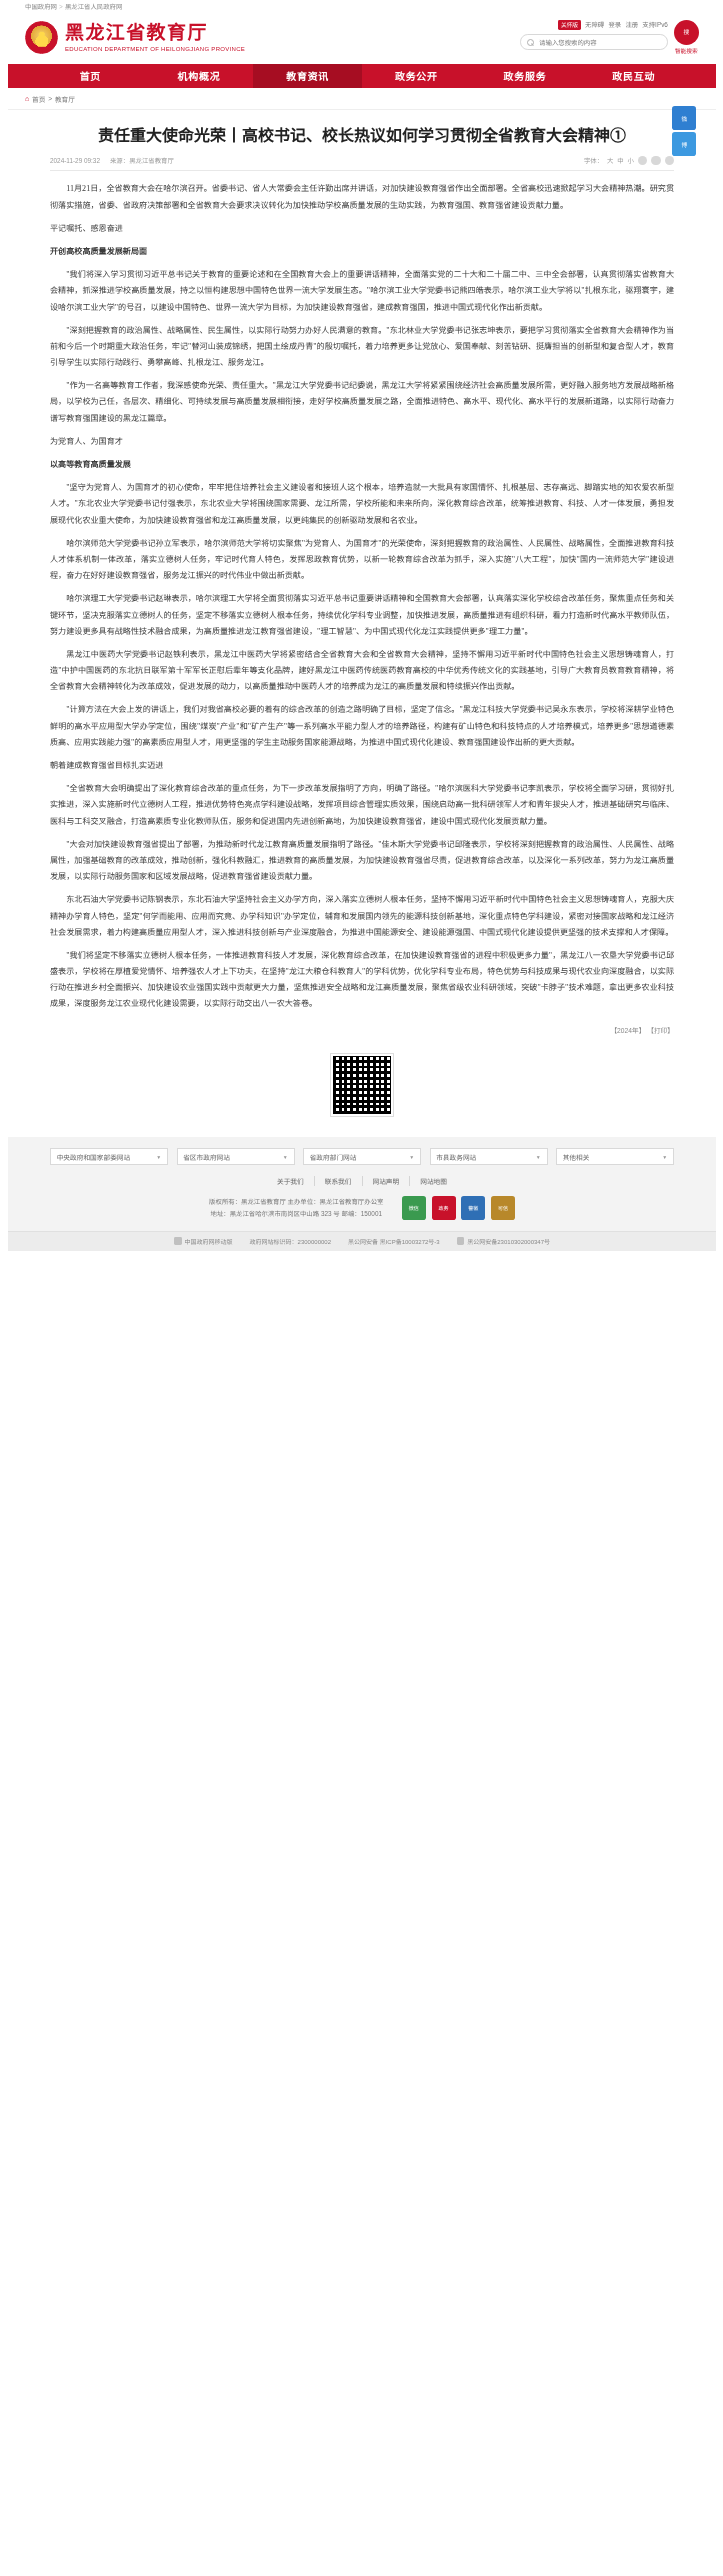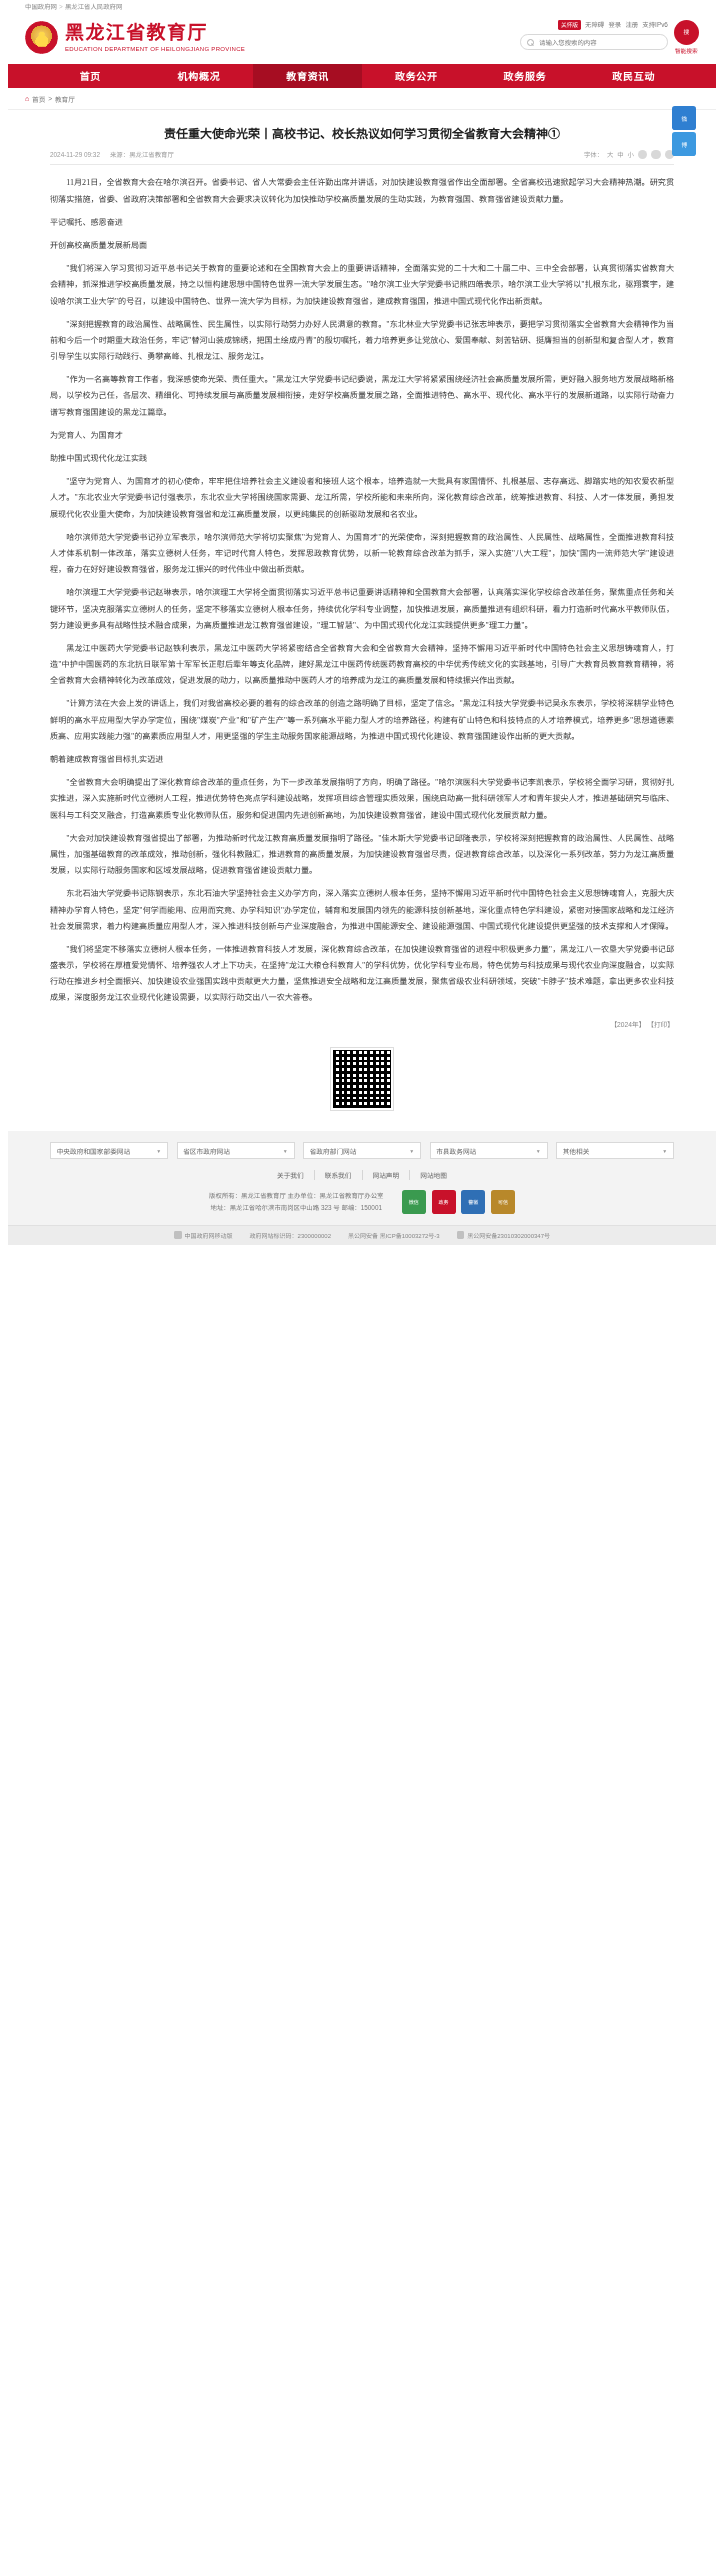--- a/index.html
+++ b/index.html
@@ -89,22 +89,22 @@
   
   .crumbbar {
     background:#fff; padding:5.7px 17px; font-size:6.7px; color:#777;
     display:flex; align-items:center; gap:2.8px; border-bottom:0.7px solid #eee;
   }
   .home-ico { color:#c8112a; font-size:7px; }
 
   
   .article { background:#fff; padding:4.2px 42px 21px 42px; }
   .art-title {
-    text-align:center; font-size:12px; font-weight:bold; color:#222;
-    font-family:Liberation Serif, serif; padding:10px 0 7px 0; line-height:1.5;
+    text-align:center; font-size:16px; font-weight:bold; color:#222;
+    font-family:Liberation Mono, monospace; padding:10px 0 7px 0; line-height:1.5;
   }
   .art-meta {
     display:flex; align-items:center; justify-content:space-between;
     font-size:6.4px; color:#999; border-bottom:0.7px solid #e8e8e8; padding-bottom:5.7px;
   }
   .art-meta .left { display:flex; gap:10px; align-items:center;}
   .art-meta .right { display:flex; gap:4.2px; align-items:center;}
   .fontsize span { margin-left:2.1px; cursor:pointer; }
   .share-dot {
     width:9.2px;height:9.2px;border-radius:50%;background:#d8d8d8;display:inline-block;
@@ -113,21 +113,21 @@
   .art-body p {
     font-size:8.1px; line-height:2.0; color:#3a3a3a; text-indent:2em;
     margin:0 0 7px 0; text-align:justify;
     font-family:"Liberation Serif","DejaVu Serif",serif;
   }
   .sec-title {
     text-align:center; color:#c8112a; font-weight:normal; font-size:8.8px;
     margin:10px 0 2.8px 0; font-family:"Liberation Serif",serif; text-indent:0 !important;
   }
   .sec-sub {
-    text-align:center; color:#c8112a; font-weight:normal; font-size:8.5px;
+    text-align:center; color:#c8112a; font-weight:bold; font-size:8.5px;
     margin:0 0 7px 0; font-family:"Liberation Serif",serif; text-indent:0 !important;
   }
   .art-sign { text-align:right; font-size:6.7px; color:#888; margin-top:12.7px; }
   .qr-wrap { display:flex; justify-content:center; margin-top:18.4px; }
   .qr {
     width:62px;height:62px;
     background:
       repeating-linear-gradient(90deg,#000 0 2.8px,#fff 2.8px 5.7px),
       repeating-linear-gradient(0deg,#000 0 2.8px,#fff 2.8px 5.7px);
     background-blend-mode:multiply;
@@ -267,21 +267,21 @@
     </div>
 
     <div class="art-body">
       <p>11月21日，全省教育大会在哈尔滨召开。省委书记、省人大常委会主任许勤出席并讲话，对加快建设教育强省作出全面部署。全省高校迅速掀起学习大会精神热潮。研究贯彻落实措施，省委、省政府决策部署和全省教育大会要求决议转化为加快推动学校高质量发展的生动实践，为教育强国、教育强省建设贡献力量。</p>
       <p class="sec-title">平记嘱托、感恩奋进</p>
       <p class="sec-sub">开创高校高质量发展新局面</p>
       <p>"我们将深入学习贯彻习近平总书记关于教育的重要论述和在全国教育大会上的重要讲话精神，全面落实党的二十大和二十届二中、三中全会部署，认真贯彻落实省教育大会精神，抓深推进学校高质量发展，持之以恒构建思想中国特色世界一流大学发展生态。"哈尔滨工业大学党委书记熊四皓表示，哈尔滨工业大学将以"扎根东北，驱翔寰宇，建设哈尔滨工业大学"的号召，以建设中国特色、世界一流大学为目标，为加快建设教育强省，建成教育强国，推进中国式现代化作出新贡献。</p>
       <p>"深刻把握教育的政治属性、战略属性、民生属性，以实际行动努力办好人民满意的教育。"东北林业大学党委书记张志坤表示，要把学习贯彻落实全省教育大会精神作为当前和今后一个时期重大政治任务，牢记"替河山装成锦绣，把国土绘成丹青"的殷切嘱托，着力培养更多让党放心、爱国奉献、刻苦钻研、挺膺担当的创新型和复合型人才，教育引导学生以实际行动践行、勇攀高峰、扎根龙江、服务龙江。</p>
       <p>"作为一名高等教育工作者，我深感使命光荣、责任重大。"黑龙江大学党委书记纪委说，黑龙江大学将紧紧围绕经济社会高质量发展所需，更好融入服务地方发展战略新格局，以学校为己任，各层次、精细化、可持续发展与高质量发展相衔接，走好学校高质量发展之路，全面推进特色、高水平、现代化、高水平行的发展新道路，以实际行动奋力谱写教育强国建设的黑龙江篇章。</p>
       <p class="sec-title">为党育人、为国育才</p>
-      <p class="sec-sub">助推中国式现代化龙江实践</p>
+      <p class="sec-sub">以高等教育高质量发展</p>
       <p>"坚守为党育人、为国育才的初心使命，牢牢把住培养社会主义建设者和接班人这个根本，培养造就一大批具有家国情怀、扎根基层、志存高远、脚踏实地的知农爱农新型人才。"东北农业大学党委书记付强表示，东北农业大学将围绕国家需要、龙江所需，学校所能和未来所向，深化教育综合改革，统筹推进教育、科技、人才一体发展，勇担发展现代化农业重大使命，为加快建设教育强省和龙江高质量发展，以更纯集民的创新驱动发展和名农业。</p>
       <p>哈尔滨师范大学党委书记孙立军表示，哈尔滨师范大学将切实聚焦"为党育人、为国育才"的光荣使命，深刻把握教育的政治属性、人民属性、战略属性，全面推进教育科技人才体系机制一体改革，落实立德树人任务，牢记时代育人特色，发挥思政教育优势，以新一轮教育综合改革为抓手，深入实施"八大工程"，加快"国内一流师范大学"建设进程，奋力在好好建设教育强省，服务龙江振兴的时代伟业中做出新贡献。</p>
       <p>哈尔滨理工大学党委书记赵琳表示，哈尔滨理工大学将全面贯彻落实习近平总书记重要讲话精神和全国教育大会部署，认真落实深化学校综合改革任务，聚焦重点任务和关键环节，坚决克服落实立德树人的任务，坚定不移落实立德树人根本任务，持续优化学科专业调整，加快推进发展，高质量推进有组织科研，看力打造新时代高水平教师队伍，努力建设更多具有战略性技术融合成果，为高质量推进龙江教育强省建设，"理工智慧"、为中国式现代化龙江实践提供更多"理工力量"。</p>
       <p>黑龙江中医药大学党委书记赵铁利表示，黑龙江中医药大学将紧密结合全省教育大会和全省教育大会精神，坚持不懈用习近平新时代中国特色社会主义思想铸魂育人，打造"中护中国医药的东北抗日联军第十军军长正慰后辈年等支化品牌，建好黑龙江中医药传统医药教育高校的中华优秀传统文化的实践基地，引导广大教育员教育教育精神，将全省教育大会精神转化为改革成效，促进发展的动力，以高质量推动中医药人才的培养成为龙江的高质量发展和特续振兴作出贡献。</p>
       <p>"计算方法在大会上发的讲话上，我们对我省高校必要的着有的综合改革的创造之路明确了目标，坚定了信念。"黑龙江科技大学党委书记吴永东表示，学校将深耕学业特色鲜明的高水平应用型大学办学定位，围绕"煤炭"产业"和"矿产生产"等一系列高水平能力型人才的培养路径，构建有矿山特色和科技特点的人才培养模式，培养更多"思想道德素质高、应用实践能力强"的高素质应用型人才，用更坚强的学生主动服务国家能源战略，为推进中国式现代化建设、教育强国建设作出新的更大贡献。</p>
       <p class="sec-title">朝着建成教育强省目标扎实迈进</p>
       <p>"全省教育大会明确提出了深化教育综合改革的重点任务，为下一步改革发展指明了方向，明确了路径。"哈尔滨医科大学党委书记李凯表示，学校将全面学习研，贯彻好扎实推进，深入实施新时代立德树人工程，推进优势特色亮点学科建设战略，发挥项目综合管理实质效果，围绕启动高一批科研领军人才和青年拔尖人才，推进基础研究与临床、医科与工科交叉融合，打造高素质专业化教师队伍，服务和促进国内先进创新高地，为加快建设教育强省，建设中国式现代化发展贡献力量。</p>
       <p>"大会对加快建设教育强省提出了部署，为推动新时代龙江教育高质量发展指明了路径。"佳木斯大学党委书记邱隆表示，学校将深刻把握教育的政治属性、人民属性、战略属性，加强基础教育的改革成效，推动创新，强化科教融汇，推进教育的高质量发展，为加快建设教育强省尽责，促进教育综合改革，以及深化一系列改革，努力为龙江高质量发展，以实际行动服务国家和区域发展战略，促进教育强省建设贡献力量。</p>
       <p>东北石油大学党委书记陈钢表示，东北石油大学坚持社会主义办学方向，深入落实立德树人根本任务，坚持不懈用习近平新时代中国特色社会主义思想铸魂育人，克服大庆精神办学育人特色，坚定"何学而能用、应用而究竟、办学科知识"办学定位，辅育和发展国内领先的能源科技创新基地，深化重点特色学科建设，紧密对接国家战略和龙江经济社会发展需求，着力构建高质量应用型人才，深入推进科技创新与产业深度融合，为推进中国能源安全、建设能源强国、中国式现代化建设提供更坚强的技术支撑和人才保障。</p>
       <p>"我们将坚定不移落实立德树人根本任务，一体推进教育科技人才发展，深化教育综合改革，在加快建设教育强省的进程中积极更多力量"，黑龙江八一农垦大学党委书记邱盛表示，学校将在厚植爱党情怀、培养强农人才上下功夫，在坚持"龙江大粮仓科教育人"的学科优势，优化学科专业布局，特色优势与科技成果与现代农业向深度融合，以实际行动在推进乡村全面振兴、加快建设农业强国实践中贡献更大力量，坚焦推进安全战略和龙江高质量发展，聚焦省级农业科研领域，突破"卡脖子"技术难题，拿出更多农业科技成果，深度服务龙江农业现代化建设需要，以实际行动交出八一农大答卷。</p>

